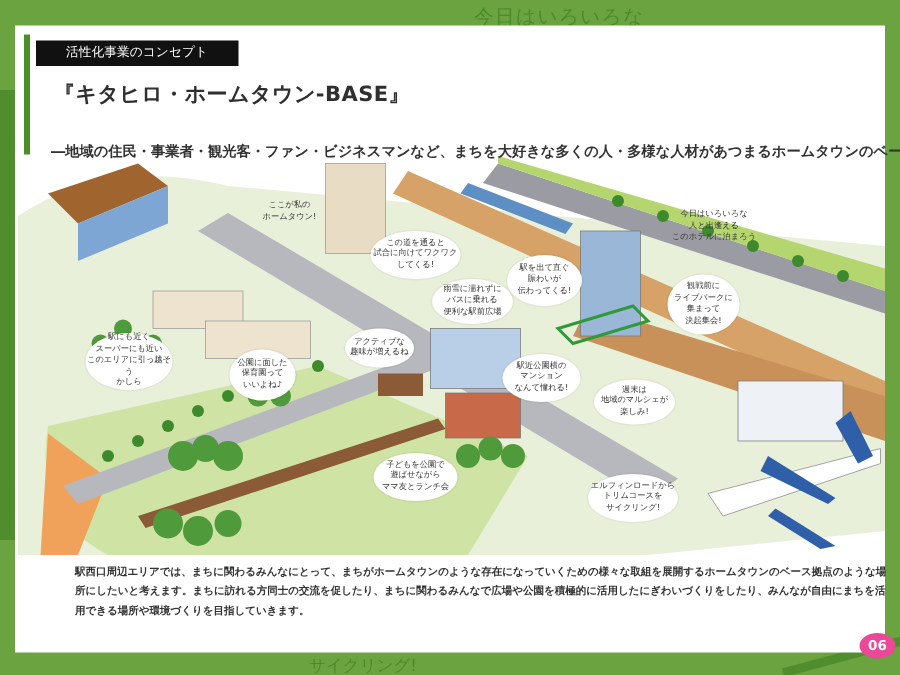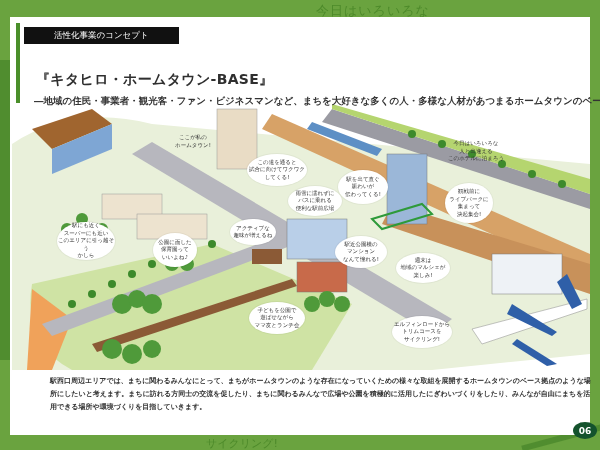--- a/index.html
+++ b/index.html
@@ -22,24 +22,24 @@
     position: absolute; left: 10px; top: 17px; width: 580px; height: 418px;
     background: #ffffff;
   }
   .accent-bar {
     position: absolute; left: 16px; top: 23px; width: 4px; height: 80px;
     background: #4a8f2a;
   }
   .section-tag {
     position: absolute; left: 24px; top: 27px;
     background: #111111; color: #fff; font-size: 8.5px;
-    padding: 3px 30px; line-height: 11px;
+    padding: 3px 20px; line-height: 11px;
   }
   .title {
-    position: absolute; left: 36px; top: 71px;
+    position: absolute; left: 36px; top: 54px;
     font-size: 14px; color: #2f2f2f; font-weight: bold; letter-spacing: .3px;
   }
   .subtitle {
     position: absolute; left: 34px; top: 95px; width: 560px;
     font-size: 9.5px; color: #333; font-weight: bold; white-space: nowrap;
   }
   .illustration {
     position: absolute; left: 12px; top: 104px; width: 578px; height: 266px;
     overflow: hidden;
   }
@@ -53,21 +53,21 @@
   .bubble-plain {
     position: absolute; font-size: 5.5px; line-height: 7.5px; color: #333;
     text-align: center; white-space: pre-line;
   }
   .body-text {
     position: absolute; left: 37px; top: 375px; width: 545px;
     font-size: 7px; line-height: 13px; color: #333; font-weight: bold; margin-left: 13px;
   }
   .page-num {
     position: absolute; left: 573px; top: 422px; width: 24px; height: 17px;
-    border-radius: 50%; background: #14532d; color: #fff; font-size: 9px;
+    border-radius: 50%; background: #ec4899; color: #fff; font-size: 9px;
     display: flex; align-items: center; justify-content: center; font-weight: bold;
   }
 </style>
 </head>
 <body>
 
 <div class="bg-stripe" style="left:520px;top:430px;width:120px;height:6px;transform:rotate(-15deg);"></div>
 <div class="bg-stripe" style="left:0;top:60px;width:10px;height:300px;"></div>
 <div class="bg-ghost-top">今日はいろいろな</div>
 <div class="bg-ghost-bottom">サイクリング!</div>

